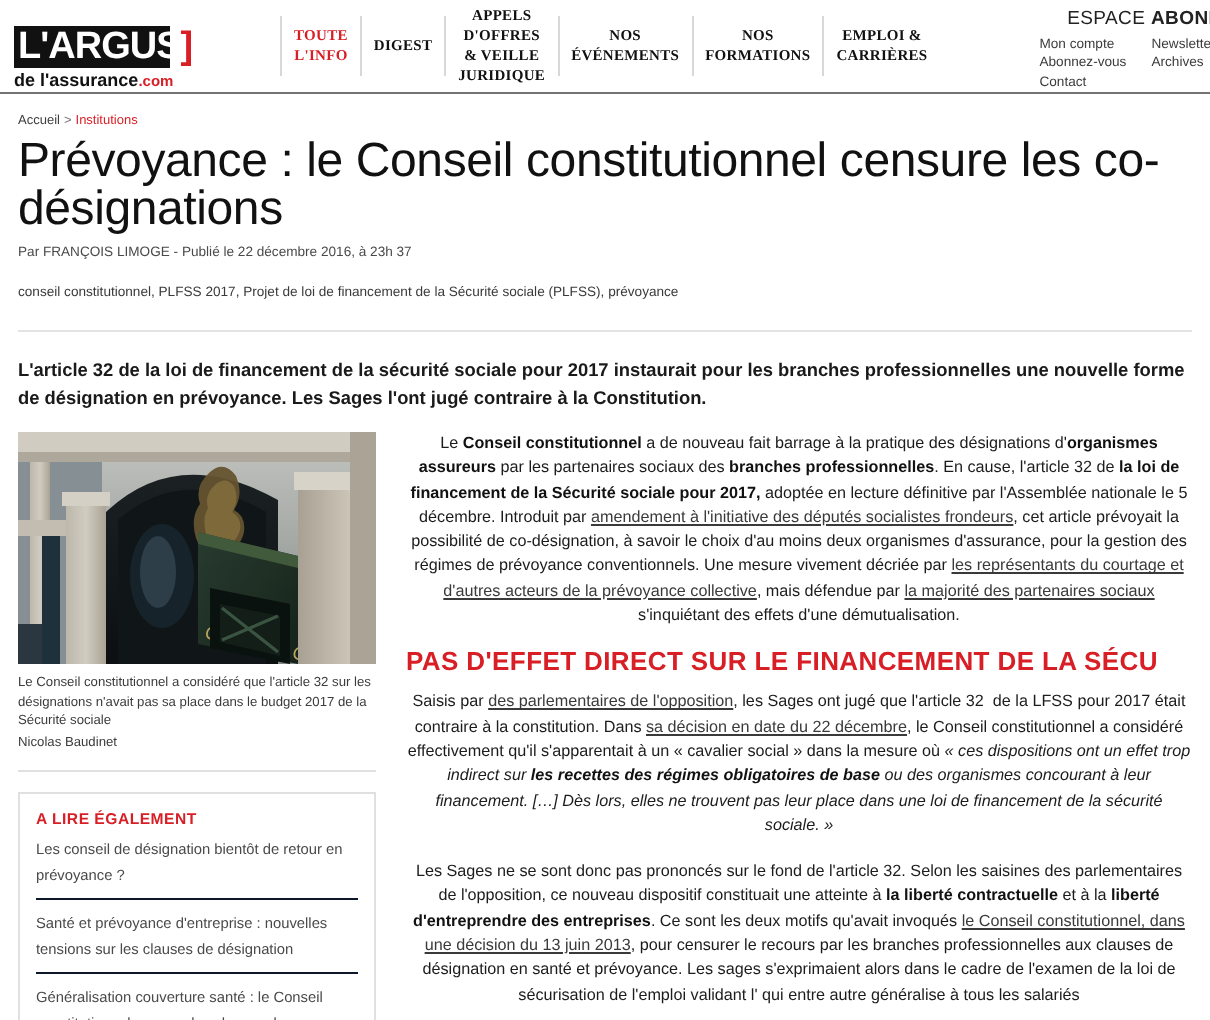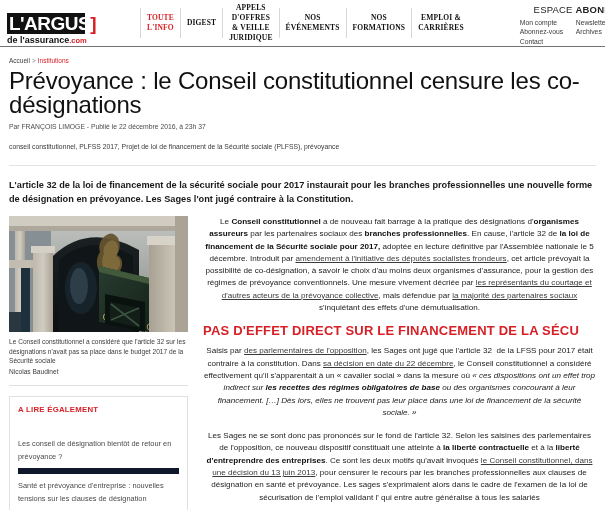--- a/index.html
+++ b/index.html
@@ -135,27 +135,27 @@
 
   
   .alire{
     border:1px solid #e0e0e0;
     margin-top:10px;margin-right:4px;
     padding:7px 8px 8px 8px;
     box-sizing:border-box;
   }
   .alire-title{
     color:#d81f26;font-weight:bold;font-size:7.8px;
-    letter-spacing:0.25px;line-height:11px;margin-bottom:20px;
+    letter-spacing:0.25px;line-height:11px;margin-bottom:1px;
   }
   .alire-item{
     font-size:7.4px;color:#4a4a4a;line-height:12.5px;
     padding:3px 0 5px 0;
   }
-  .alire-item + .alire-item{border-top:6px solid #0f172a;padding-top:6px;}
+  .alire-item + .alire-item{border-top:1px solid #0f172a;padding-top:6px;}
 
   
   .p{
     font-size:8.1px;color:#1c1c1c;line-height:12.3px;
     margin:0 0 11px 0;text-align:center;
   }
   .p b{font-weight:bold;color:#111;}
   .p i{font-style:italic;}
   .p a{color:#3a3a3a;text-decoration:underline;}
   .sub{

